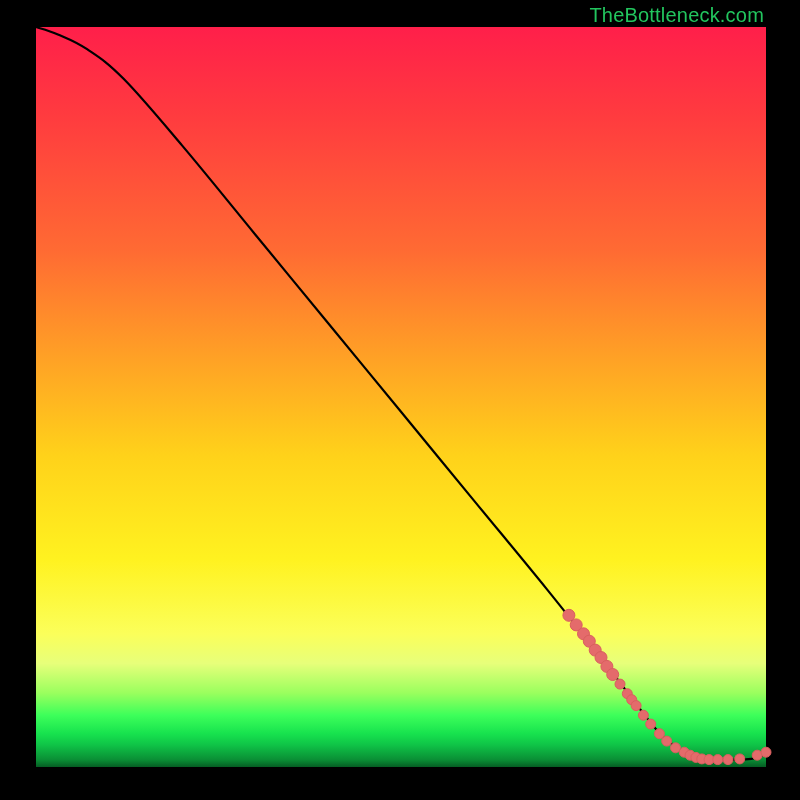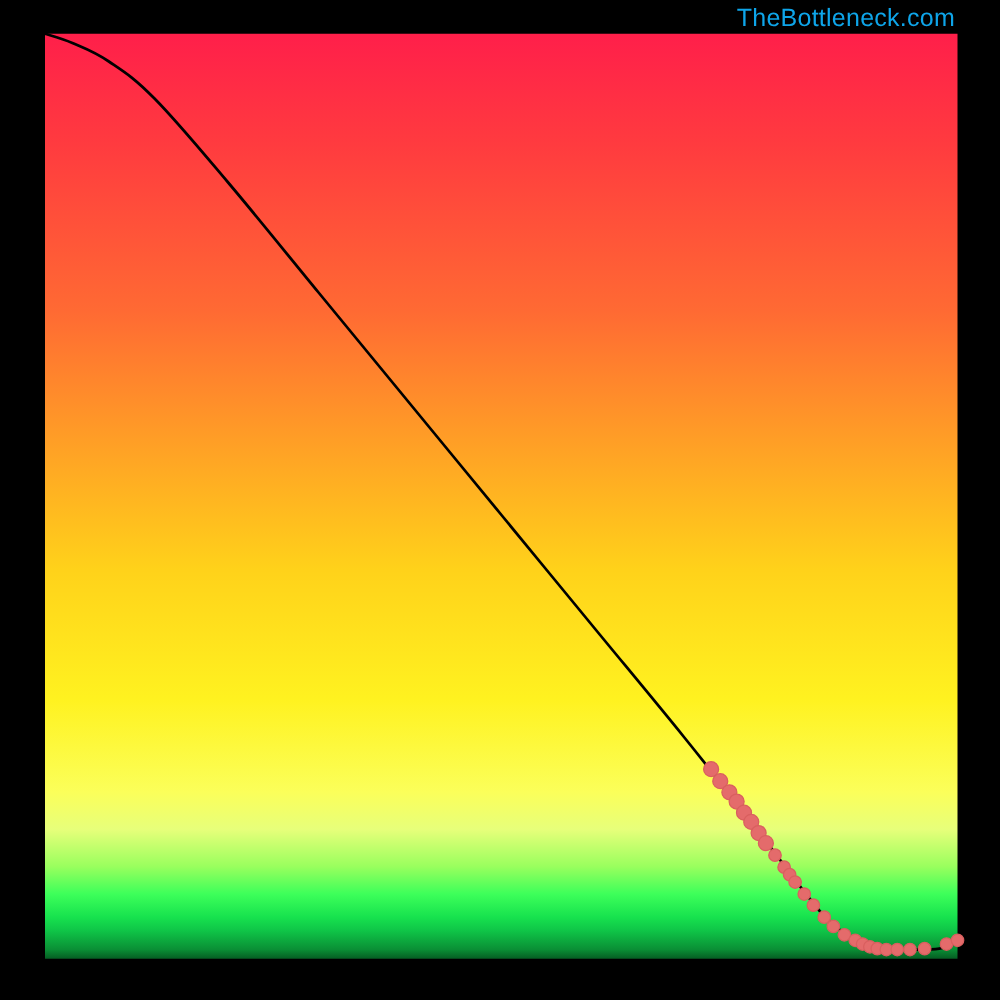--- a/index.html
+++ b/index.html
@@ -39,21 +39,21 @@
       #17e24e 95.5%,
       #0fc447 97%,
       #0a8f35 99%,
       #055d23 100%
     );
   }
   .watermark {
     position: absolute;
     top: 4px;
     right: 36px;
-    color: #0ea5e9;
+    color: #22c55e;
     font-size: 20px;
     font-weight: 500;
     letter-spacing: 0.2px;
     user-select: none;
   }
   svg.overlay {
     position: absolute;
     left: 36px;
     top: 27px;
     width: 730px;

